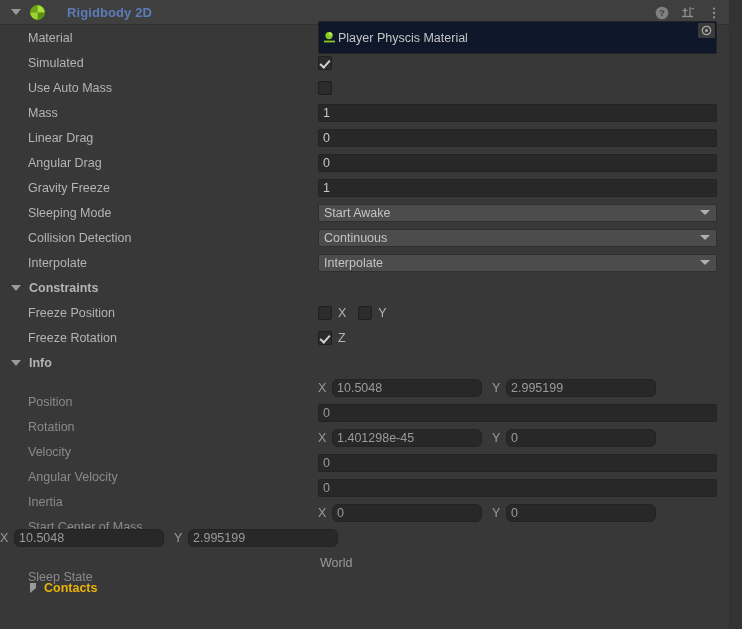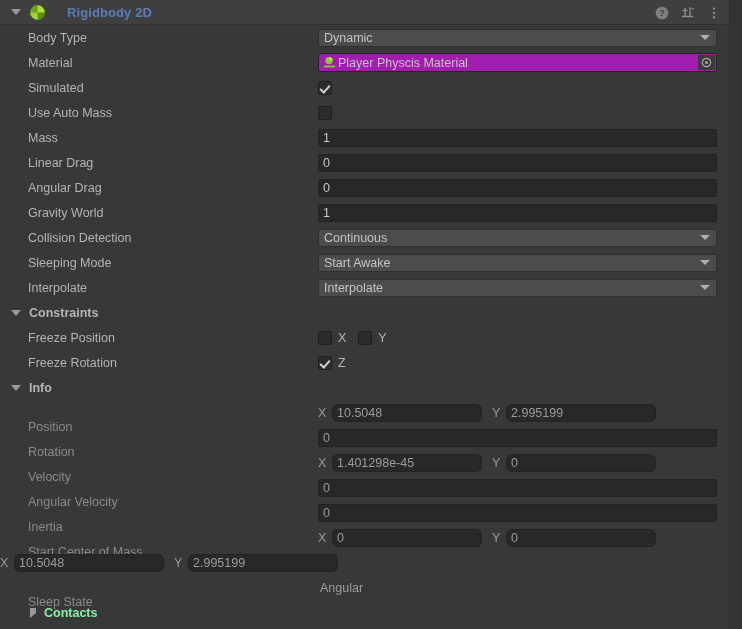--- a/index.html
+++ b/index.html
@@ -145,22 +145,22 @@
     width: 0; height: 0;
     border-left: 5px solid transparent;
     border-right: 5px solid transparent;
     border-top: 5px solid #b0b0b0;
   }
 
   
   .objfield {
     position: relative;
     flex: 1;
-    height: 19px;
-    background: #a21caf;
+    height: 33px;
+    background: #0f172a;
     border: 1px solid #232323;
     border-radius: 2px;
     box-sizing: border-box;
     display: flex;
     align-items: center;
     padding-left: 4px;
     color: #c4c4c4;
     font-size: 12.5px;
     cursor: pointer;
   }
@@ -255,21 +255,21 @@
     border-top-color: #9a9a9a;
   }
   .section-row .foldout-tri.collapsed { border-left-color: #9a9a9a; }
   .section-row .sec-title {
     margin-left: 8px;
     color: #b4b4b4;
     font-size: 12.5px;
     font-weight: bold;
   }
   .section-row.sub .foldout-tri { margin-left: 30px; }
-  .section-row.sub .sec-title { color: #86efac; }
+  .section-row.sub .sec-title { color: #eab308; }
 </style>
 </head>
 <body>
 
 <div id="inspector">
 
   <div class="comp-header">
     <div class="foldout-tri"></div>
     <div class="comp-icon">
       <svg width="17" height="17" viewBox="0 0 17 17">
@@ -300,29 +300,20 @@
         <circle cx="7" cy="7" r="1.15" fill="#b0b0b0"></circle>
         <circle cx="7" cy="11.4" r="1.15" fill="#b0b0b0"></circle>
       </svg>
     </div>
   </div>
 
   <div class="right-gutter"></div>
 
   <div class="rows">
 
-    <div class="row">
-      <div class="label">Body Type</div>
-      <div class="field-area">
-        <div class="popup">
-          <span>Dynamic</span>
-          <span class="arrow"></span>
-        </div>
-      </div>
-    </div>
 
     <div class="row">
       <div class="label">Material</div>
       <div class="field-area">
         <div class="objfield">
           <svg class="mat-icon" viewBox="0 0 13 13">
             <circle cx="6" cy="4.6" r="3.6" fill="#8ac926"></circle>
             <path d="M6 1 A3.6 3.6 0 0 1 9.6 4.6 L6 4.6 Z" fill="#b5e84f"></path>
             <rect x="1" y="9.6" width="11" height="1.8" fill="#8ac926"></rect>
           </svg>
@@ -366,47 +357,47 @@
     </div>
 
     <div class="row">
       <div class="label">Angular Drag</div>
       <div class="field-area">
         <div class="txtfield full">0</div>
       </div>
     </div>
 
     <div class="row">
-      <div class="label">Gravity World</div>
+      <div class="label">Gravity Freeze</div>
       <div class="field-area">
         <div class="txtfield full">1</div>
+      </div>
+    </div>
+
+    <div class="row">
+      <div class="label">Sleeping Mode</div>
+      <div class="field-area">
+        <div class="popup">
+          <span>Start Awake</span>
+          <span class="arrow"></span>
+        </div>
       </div>
     </div>
 
     <div class="row">
       <div class="label">Collision Detection</div>
       <div class="field-area">
         <div class="popup">
           <span>Continuous</span>
           <span class="arrow"></span>
         </div>
       </div>
     </div>
 
     <div class="row">
-      <div class="label">Sleeping Mode</div>
-      <div class="field-area">
-        <div class="popup">
-          <span>Start Awake</span>
-          <span class="arrow"></span>
-        </div>
-      </div>
-    </div>
-
-    <div class="row">
       <div class="label">Interpolate</div>
       <div class="field-area">
         <div class="popup">
           <span>Interpolate</span>
           <span class="arrow"></span>
         </div>
       </div>
     </div>
 
     <div class="section-row">
@@ -493,21 +484,21 @@
         <span class="axis-label">X</span>
         <div class="txtfield half readonly">10.5048</div>
         <span class="axis-label second">Y</span>
         <div class="txtfield half readonly">2.995199</div>
       </div>
     </div>
 
     <div class="row">
       <div class="label indent dim">Sleep State</div>
       <div class="field-area">
-        <span class="plain-value">Angular</span>
+        <span class="plain-value">World</span>
       </div>
     </div>
 
     <div class="section-row sub">
       <div class="foldout-tri collapsed"></div>
       <div class="sec-title">Contacts</div>
     </div>
 
   </div>
 </div>

